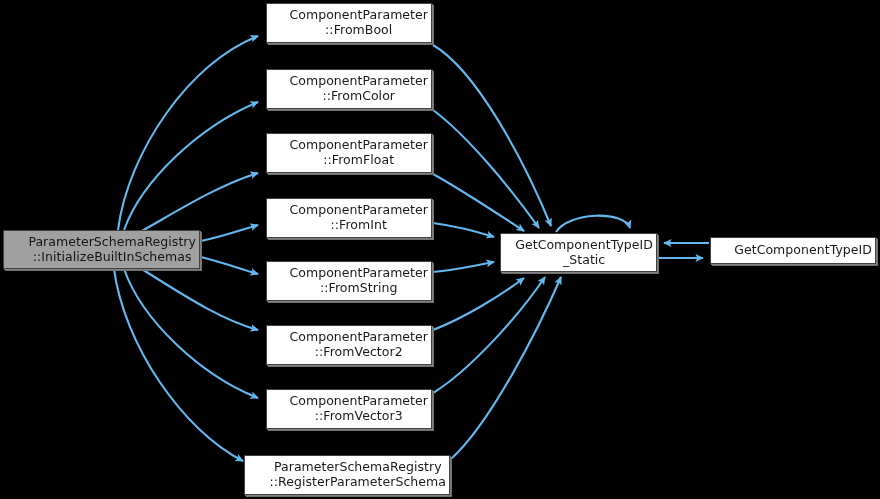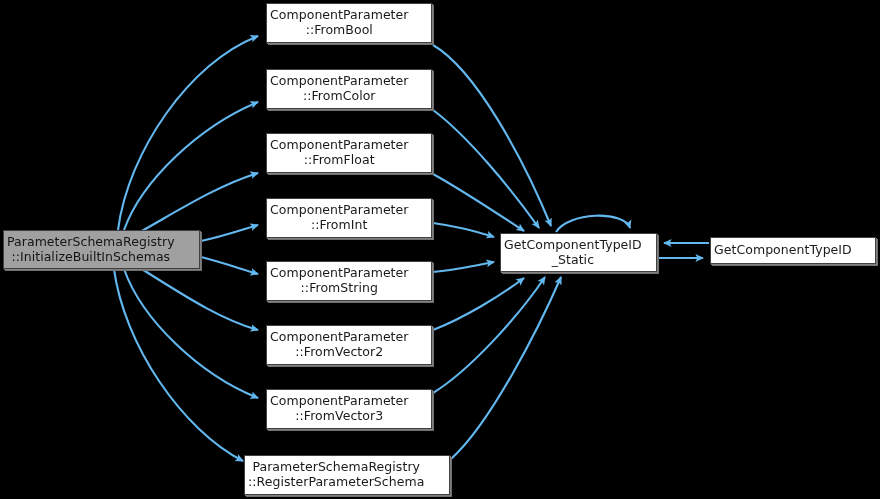--- a/index.html
+++ b/index.html
@@ -21,21 +21,21 @@
     top: 0;
     width: 880px;
     height: 499px;
     pointer-events: none;
   }
   .node {
     position: absolute;
     box-sizing: border-box;
     display: flex;
     align-items: center;
-    justify-content: flex-start;
+    justify-content: flex-end;
     text-align: center;
     background: #ffffff;
     border: 1px solid #404040;
     box-shadow: 1px 1px 0 0 #808080, 2px 2px 0 0 #707070;
     color: #1a1a1a;
     font-size: 12.5px;
     line-height: 1.18;
     letter-spacing: 0.05px;
     white-space: pre-line;
     z-index: 2;

